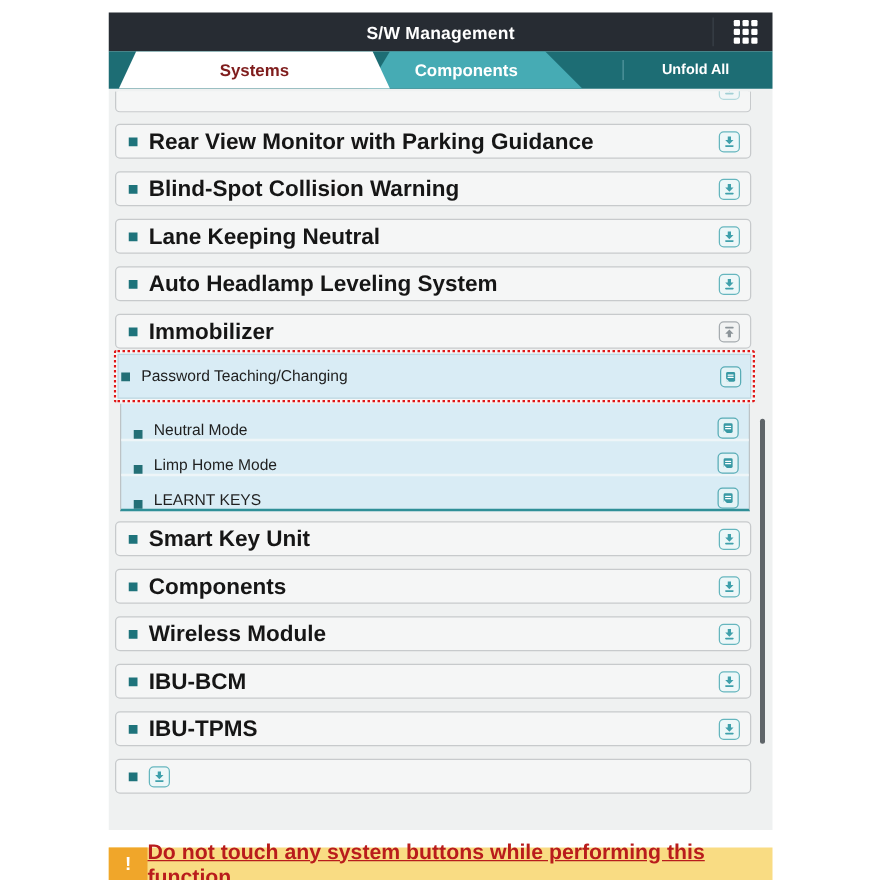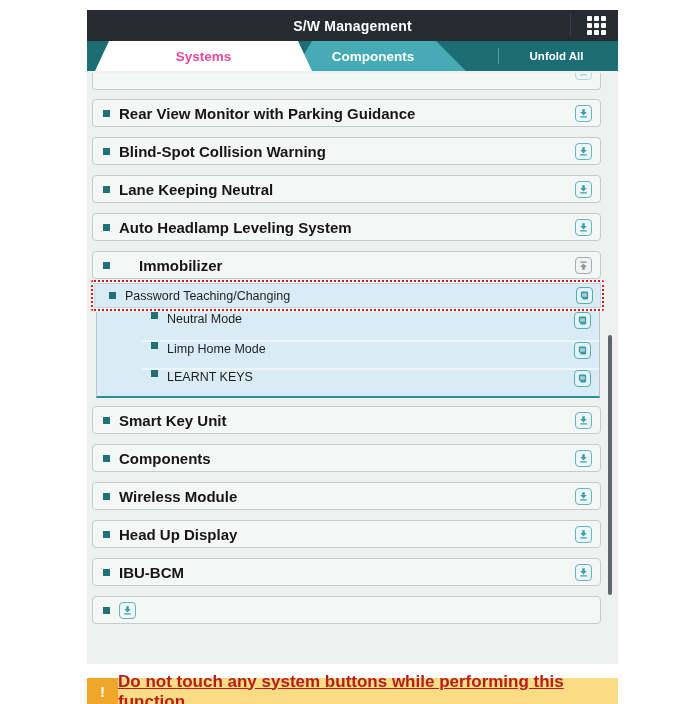--- a/index.html
+++ b/index.html
@@ -14,50 +14,50 @@
   .header{height:31px;background:#272c33;position:relative;display:flex;align-items:center;justify-content:center;}
   .header-title{color:#ffffff;font-size:14px;font-weight:bold;letter-spacing:.2px;}
   .header-divider{position:absolute;left:483px;top:4px;width:1px;height:23px;background:#3a4049;}
   .grid-btn{position:absolute;right:11px;top:5px;width:22px;height:21px;display:flex;align-items:center;justify-content:center;cursor:pointer;}
   .grid-icon{display:inline-grid;grid-template-columns:repeat(3,5px);grid-template-rows:repeat(3,5px);gap:2px;}
   .grid-icon span{background:#ffffff;border-radius:1px;}
 
   
   .tabbar{height:30px;background:#1d6d74;position:relative;overflow:hidden;}
   .tab{position:absolute;top:0;height:30px;display:flex;align-items:center;justify-content:center;font-weight:bold;}
-  .tab-systems{left:8px;width:217px;background:#ffffff;color:#ec4899;font-size:13.5px;
+  .tab-systems{left:8px;width:217px;background:#ffffff;color:#7f1d1d;font-size:13.5px;
     clip-path:polygon(14px 0,203px 0,217px 30px,0 30px);z-index:2;}
   .tab-components{left:207px;width:172px;background:#46abb4;color:#ffffff;font-size:13.5px;
     clip-path:polygon(18px 0,142px 0,172px 30px,0 30px);z-index:1;padding-right:14px;box-sizing:border-box;}
   .unfold{position:absolute;right:0;top:0;width:123px;height:30px;display:flex;align-items:center;justify-content:center;
     color:#ffffff;font-size:11.5px;font-weight:bold;cursor:pointer;}
   .unfold-divider{position:absolute;left:411px;top:7px;width:1px;height:16px;background:#55979e;}
 
   
   .content{background:#eff1f1;padding:2px 17px 0 5px;height:591px;box-sizing:content-box;}
   .row{height:28px;box-sizing:border-box;margin-bottom:10px;background:#f5f6f6;border:1px solid #c7cacc;
     border-radius:4px;display:flex;align-items:center;padding:0 8px 0 10px;cursor:pointer;}
-  .row-label{flex:1;font-size:15px;font-weight:bold;color:#161616;}
+  .row-label{flex:1;font-size:18px;font-weight:bold;color:#161616;}
   .bullet{width:7px;height:7px;background:#1e737b;margin-right:9px;flex:0 0 auto;}
   .partial-row{height:17px;border-top:none;border-radius:0 0 4px 4px;position:relative;overflow:hidden;margin-bottom:9px;}
   .partial-row .act-icon{position:absolute;right:8px;top:-10px;opacity:.45;}
-  .row-immobilizer{margin-bottom:1px;gap:20px;}
+  .row-immobilizer{margin-bottom:1px;}
 
   
   .selected-box{margin:0 -3px 1px -1px;border:2px dotted #e01616;padding:1px;background:#f7f8f8;border-radius:2px;}
-  .selected-row{height:25px;box-sizing:border-box;background:#d9ecf5;border:1px solid #bdd8e1;
-    display:flex;align-items:center;padding:0 7px 0 14px;cursor:pointer;}
+  .selected-row{height:36px;box-sizing:border-box;background:#d9ecf5;border:1px solid #bdd8e1;
+    display:flex;align-items:center;padding:0 7px 0 2px;cursor:pointer;}
   .sub-label{flex:1;font-size:12.5px;font-weight:normal;color:#1f1f1f;}
   .sub-bullet{width:7px;height:7px;background:#236f76;margin-right:9px;flex:0 0 auto;}
 
   
   .sub-panel{margin:0 1px 8px 4px;background:#d9ecf5;border-left:1px solid #bdc3c6;border-right:1px solid #bdc3c6;
     border-bottom:2px solid #2f8f97;}
-  .sub-row{height:28px;box-sizing:border-box;display:flex;align-items:flex-start;padding:0 8px 0 10px;
-    border-top:2px solid #eef5f8;cursor:pointer;margin-left:44px;}
+  .sub-row{height:28px;box-sizing:border-box;display:flex;align-items:flex-end;padding:0 8px 0 10px;
+    border-top:2px solid #eef5f8;cursor:pointer;}
   .sub-row:first-child{border-top:none;}
 
   
   .act-icon{width:17px;height:17px;box-sizing:border-box;border-radius:4px;display:flex;align-items:center;
     justify-content:center;flex:0 0 auto;cursor:pointer;}
   .act-icon svg{width:13px;height:13px;display:block;}
   .icon-dl{border:1px solid #66b6be;background:#edf7f8;color:#3fa0ab;}
   .icon-ul{border:1px solid #a6acb0;background:#f2f3f3;color:#8c9499;}
   .icon-doc{border:1px solid #58acb6;background:#e4f3f6;color:#3899a4;}
 
@@ -250,40 +250,40 @@
     <div class="row">
       <span class="bullet"></span>
       <span class="row-label">Wireless Module</span>
       <span class="act-icon icon-dl">
           <svg viewBox="0 0 18 18">
             <use href="#dl-arrow"></use>
           </svg>
         </span>
     </div>
 
-    <div class="row">
-      <span class="bullet"></span>
-      <span class="row-label">Head Up Display</span>
-      <span class="act-icon icon-dl">
-          <svg viewBox="0 0 18 18">
-            <use href="#dl-arrow"></use>
-          </svg>
-        </span>
-    </div>
 
     <div class="row">
       <span class="bullet"></span>
       <span class="row-label">IBU-BCM</span>
       <span class="act-icon icon-dl">
           <svg viewBox="0 0 18 18">
             <use href="#dl-arrow"></use>
           </svg>
         </span>
     </div>
 
+    <div class="row">
+      <span class="bullet"></span>
+      <span class="row-label">IBU-TPMS</span>
+      <span class="act-icon icon-dl">
+          <svg viewBox="0 0 18 18">
+            <use href="#dl-arrow"></use>
+          </svg>
+        </span>
+    </div>
 
     <div class="row">
       <span class="bullet"></span>
       <span class="act-icon icon-dl">
           <svg viewBox="0 0 18 18">
             <use href="#dl-arrow"></use>
           </svg>
         </span>
     </div>
 

